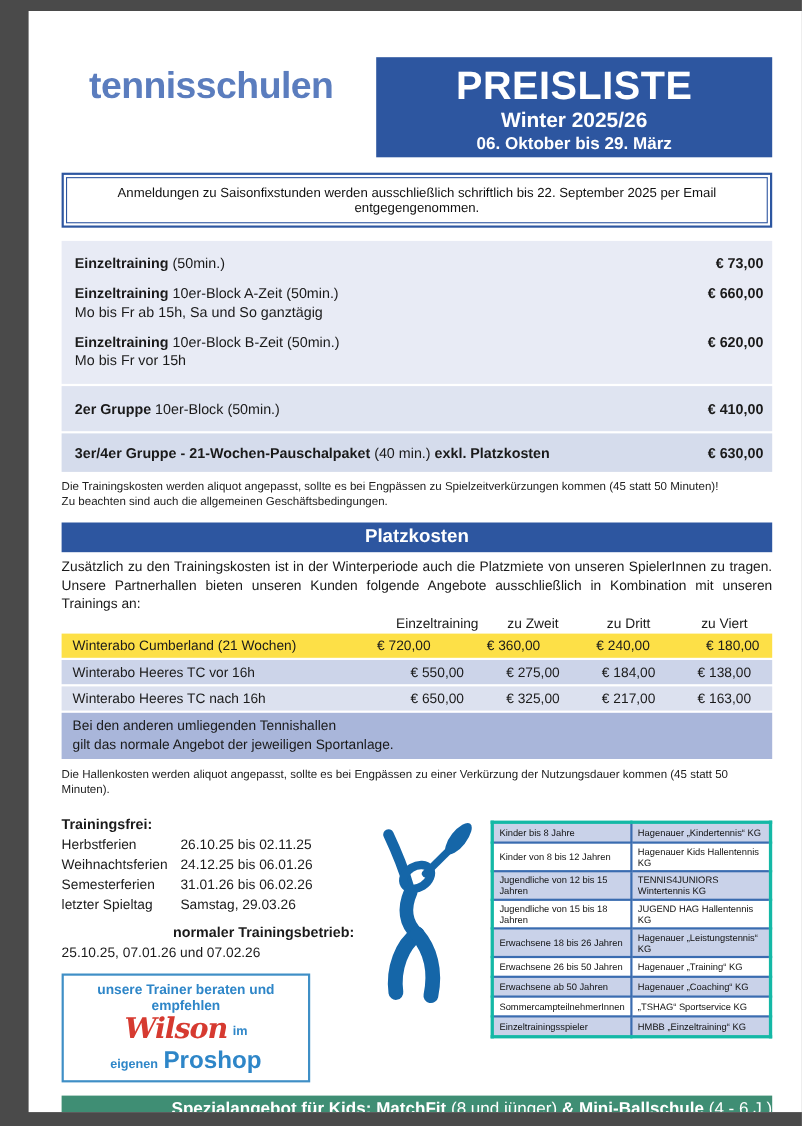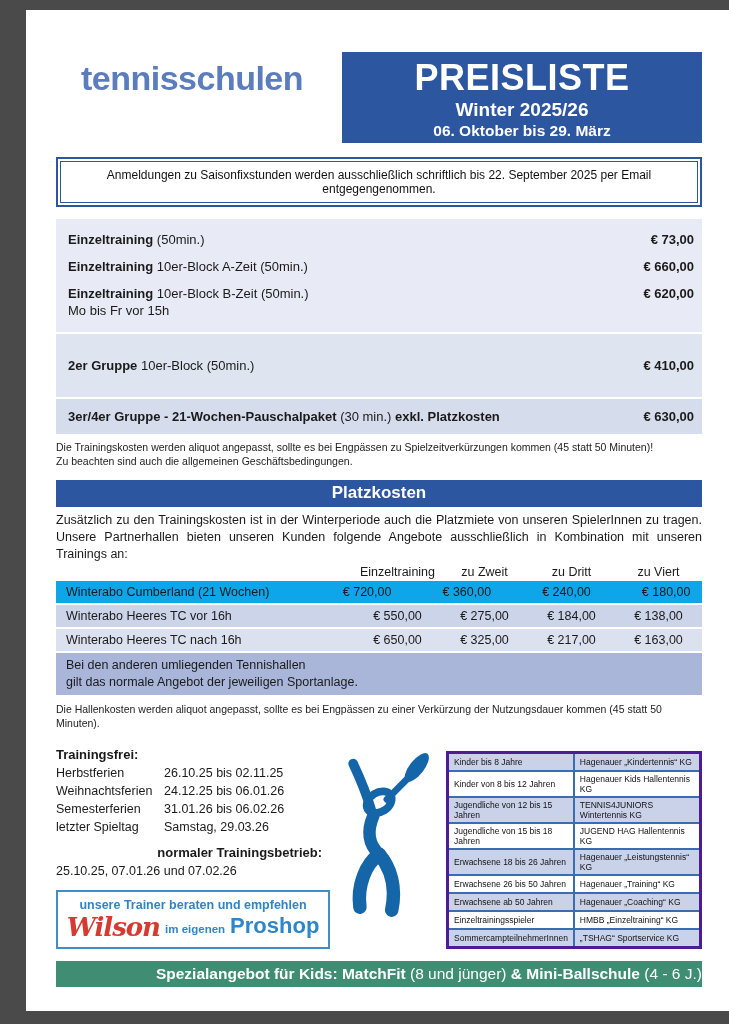--- a/index.html
+++ b/index.html
@@ -31,61 +31,61 @@
     border:1px solid #2d56a0; text-align:center; font-size:12px; color:#111;
     padding:6px 18px;
   }
   
   .prices { margin-top:12px; }
   .prow { display:flex; font-size:13px; line-height:17px; box-sizing:border-box; padding:0 8px 0 12px; }
   .prow .lbl { flex:1; }
   .prow .price { font-weight:bold; width:86px; text-align:right; white-space:nowrap; }
   .band-a { background:#e8ebf5; padding:7px 0 8px 0; }
   .band-a .prow { margin-top:0; padding-top:5px; padding-bottom:5px; }
-  .band-b { background:#dfe4f1; margin-top:2px; padding:23px 0; }
+  .band-b { background:#dfe4f1; margin-top:2px; padding:12px 0; }
   .band-c { background:#d5dcec; margin-top:2px; padding:9px 0; }
   .sub { font-weight:normal; }
   .fnote { margin-top:6px; font-size:10.5px; line-height:14px; color:#222; }
   
   .sec-bar {
     margin-top:12px; background:#2d56a0; color:#fff; text-align:center;
     font-size:17px; font-weight:bold; padding:3px 0 4px 0;
   }
   .intro { margin-top:5px; font-size:12.5px; line-height:17px; text-align:justify; }
   .pl-head { display:flex; font-size:12.5px; margin-top:2px; }
   .pl-label { width:298px; box-sizing:border-box; padding-left:10px; }
   .pl-col { width:87px; text-align:center; }
   .pl-row { display:flex; font-size:12.5px; margin-top:2px; padding:4px 0; }
-  .pl-r1 { background:#0ea5e9;gap:28px; }
+  .pl-r1 { background:#fde047;gap:28px; }
   .pl-r2 { background:#ccd4e9;align-items:center; }
   .pl-r3 { background:#dce1ef; }
   .pl-note { background:#a9b6da; margin-top:2px; font-size:12.5px; line-height:17px; padding:4px 10px; }
   
   .tri { display:flex; margin-top:16px; }
   .col-left { width:266px; }
   .col-mid { width:124px; display:flex; justify-content:center; align-items:flex-start; padding-top:4px; }
   .col-right { flex:1; }
   .tf-title { font-size:13px; font-weight:bold; line-height:18px; }
   .tf-row { display:flex; font-size:12.5px; line-height:18px; }
   .tf-row .k { width:108px; }
   .tf-normal { margin-top:8px;text-align:right; }
   .proshop {
     margin-top:10px; border:2px solid #3f8fc6; text-align:center;
-    padding:6px 2px 5px 2px; box-sizing:border-box; width:274px;
+    padding:6px 2px 5px 2px; box-sizing:border-box; width:226px;
   }
   .proshop .l1 { color:#2e86c8; font-weight:bold; font-size:12.5px; }
   .wilson-script {
     font-family:"DejaVu Serif", serif; font-style:italic; font-weight:bold;
     color:#d63a30; letter-spacing:-1px;
   }
   .proshop .wilson-script { font-size:26px; vertical-align:-3px; }
   .proshop .mid { color:#2e86c8; font-size:11.5px; font-weight:bold; margin:0 5px; }
   .proshop .pshop { color:#2e86c8; font-size:22px; font-weight:bold; }
   .kg-head { font-size:11.5px; font-weight:bold; text-align:center; line-height:14px; margin-top:2px; }
-  table.kg { border-collapse:collapse; margin-top:5px; width:100%; border:3px solid #4c1d95;padding-left:32px; }
+  table.kg { border-collapse:collapse; margin-top:5px; width:100%; border:3px solid #14b8a6;padding-left:32px; }
   table.kg td { border:2px solid #3a6cb0; font-size:8.5px; padding:2px 5px; height:12px; color:#111; }
   table.kg tr:nth-child(odd) td { background:#c9d2e9; }
   table.kg td:first-child { width:47%; }
   
   .kids-bar {
     margin-top:12px; background:#3f8e74; color:#fff; text-align:right;
     font-size:15.5px; padding:4px 0;
   }
   .kids-bar b { font-weight:bold; }
   b { font-weight:bold; }
@@ -111,38 +111,38 @@
   </div>
 
   <div class="prices">
     <div class="band-a">
       <div class="prow">
         <div class="lbl"><b>Einzeltraining</b><span> (50min.)</span></div>
         <div class="price">€ 73,00</div>
       </div>
       <div class="prow">
         <div class="lbl"><b>Einzeltraining</b><span> 10er-Block A-Zeit (50min.)</span><br>
-          </div>
+          <span class="sub">Mo bis Fr ab 15h, Sa und So ganztägig</span></div>
         <div class="price">€ 660,00</div>
       </div>
       <div class="prow">
         <div class="lbl"><b>Einzeltraining</b><span> 10er-Block B-Zeit (50min.)</span><br>
           <span class="sub">Mo bis Fr vor 15h</span></div>
         <div class="price">€ 620,00</div>
       </div>
     </div>
     <div class="band-b">
       <div class="prow">
         <div class="lbl"><b>2er Gruppe</b><span> 10er-Block (50min.)</span></div>
         <div class="price">€ 410,00</div>
       </div>
     </div>
     <div class="band-c">
       <div class="prow">
-        <div class="lbl"><b>3er/4er Gruppe - 21-Wochen-Pauschalpaket</b><span> (30 min.) </span><b>exkl. Platzkosten</b></div>
+        <div class="lbl"><b>3er/4er Gruppe - 21-Wochen-Pauschalpaket</b><span> (40 min.) </span><b>exkl. Platzkosten</b></div>
         <div class="price">€ 630,00</div>
       </div>
     </div>
   </div>
   <div class="fnote">
     <div>Die Trainingskosten werden aliquot angepasst, sollte es bei Engpässen zu Spielzeitverkürzungen kommen (45 statt 50 Minuten)!</div>
     <div>Zu beachten sind auch die allgemeinen Geschäftsbedingungen.</div>
   </div>
 
   <div class="sec-bar">Platzkosten</div>
@@ -254,27 +254,27 @@
             </tr>
           <tr>
               <td>Erwachsene 26 bis 50 Jahren</td>
               <td>Hagenauer „Training“ KG</td>
             </tr>
           <tr>
               <td>Erwachsene ab 50 Jahren</td>
               <td>Hagenauer „Coaching“ KG</td>
             </tr>
           <tr>
+              <td>SommercampteilnehmerInnen</td>
+              <td>„TSHAG“ Sportservice KG</td>
+            </tr>
+          <tr>
               <td>Einzeltrainingsspieler</td>
               <td>HMBB „Einzeltraining“ KG</td>
             </tr>
-          <tr>
-              <td>SommercampteilnehmerInnen</td>
-              <td>„TSHAG“ Sportservice KG</td>
-            </tr>
         </tbody>
       </table>
     </div>
   </div>
 
   <div class="kids-bar">
     <b>Spezialangebot für Kids: MatchFit</b><span> (8 und jünger) </span><b>&amp; Mini-Ballschule</b><span> (4 - 6 J.)</span>
   </div>
 
 </div>

